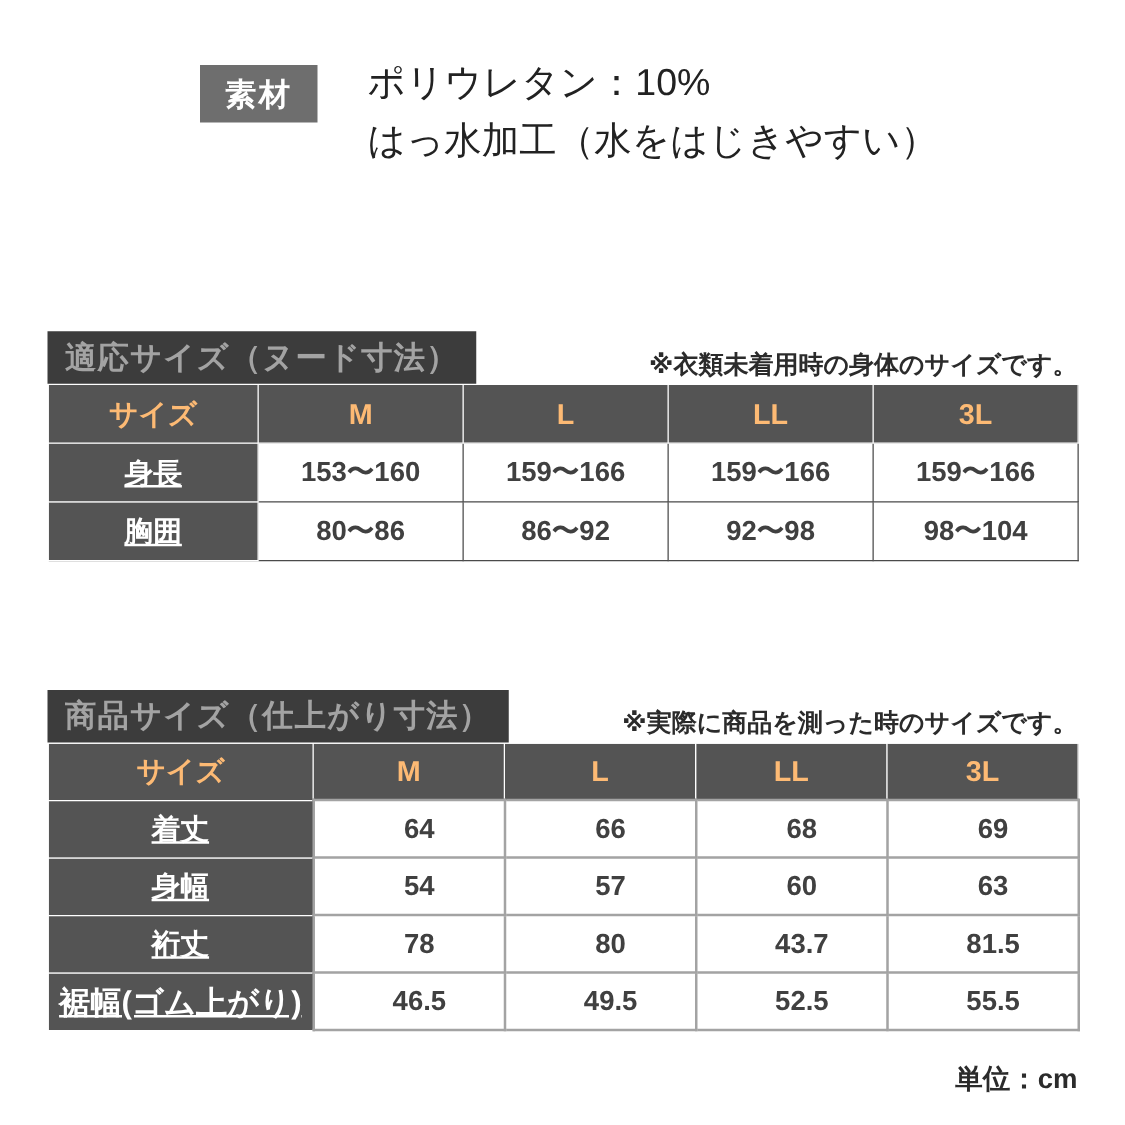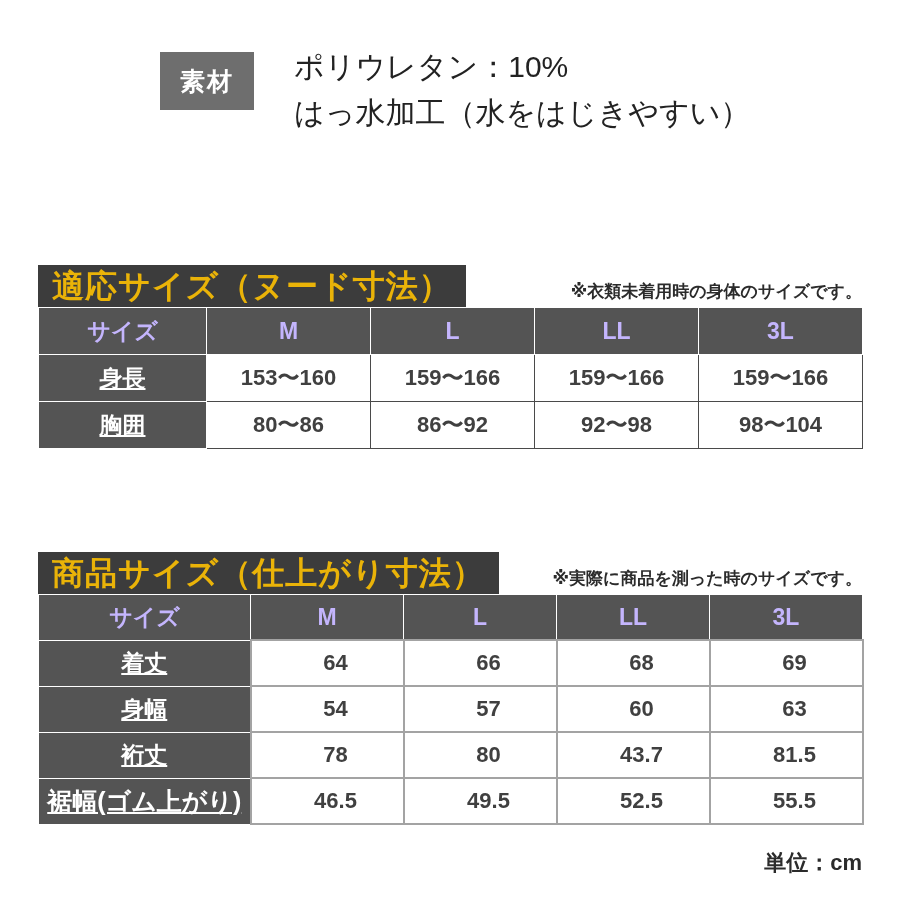--- a/index.html
+++ b/index.html
@@ -23,21 +23,21 @@
   
   .material {
     position: absolute;
     left: 160px;
     top: 52px;
     display: flex;
     align-items: flex-start;
   }
   .material-tag {
     width: 94px;
-    height: 58px;
+    height: 46px;
     background: #6e6e6e;
     color: #ffffff;
     font-size: 25px;
     font-weight: bold;
     letter-spacing: 2px;
     display: flex;
     align-items: center;
     justify-content: center;
     flex: none;
   }
@@ -61,33 +61,33 @@
   #block-fit { top: 265px; }
   #block-product { top: 552px; }
 
   .tbl-head-row {
     position: relative;
     height: 42px;
   }
   .tbl-title {
     display: inline-block;
     background: #3c3c3c;
-    color: #eab308;
-    font-size: 32px;
+    color: #a3a3a3;
+    font-size: 25px;
     font-weight: bold;
     line-height: 42px;
     padding: 0 14px 0 14px;
     letter-spacing: 1px;
     white-space: nowrap;
   }
   .tbl-note {
     position: absolute;
     right: 0;
     bottom: 0;
-    font-size: 17px;
+    font-size: 20px;
     font-weight: bold;
     color: #2b2b2b;
     line-height: 30px;
     white-space: nowrap;
   }
 
   table {
     border-collapse: collapse;
     width: 824px;
     table-layout: fixed;
@@ -96,21 +96,21 @@
     border: 1px solid #ffffff;
     text-align: center;
     font-size: 22px;
     font-weight: bold;
     color: #404040;
     background: #ffffff;
     padding: 0;
   }
   .hdr-cell {
     background: #545454;
-    color: #c4b5fd;
+    color: #fdba74;
     height: 46px;
     font-size: 23px;
   }
   .row-label {
     background: #545454;
     color: #ffffff;
     height: 46px;
     font-size: 23px;
     text-decoration: underline;
   }

